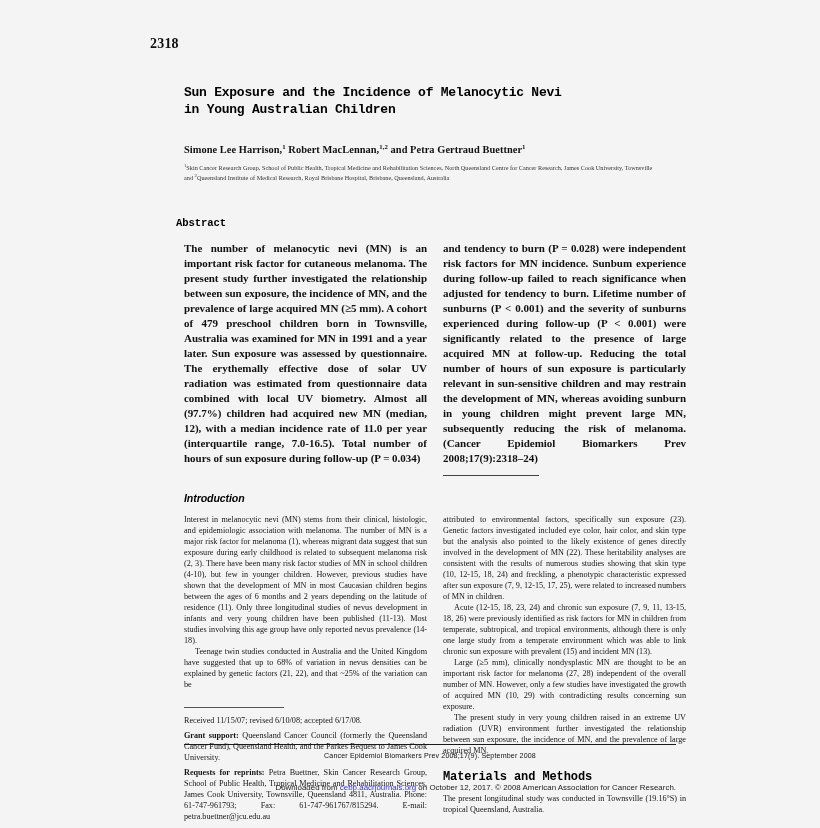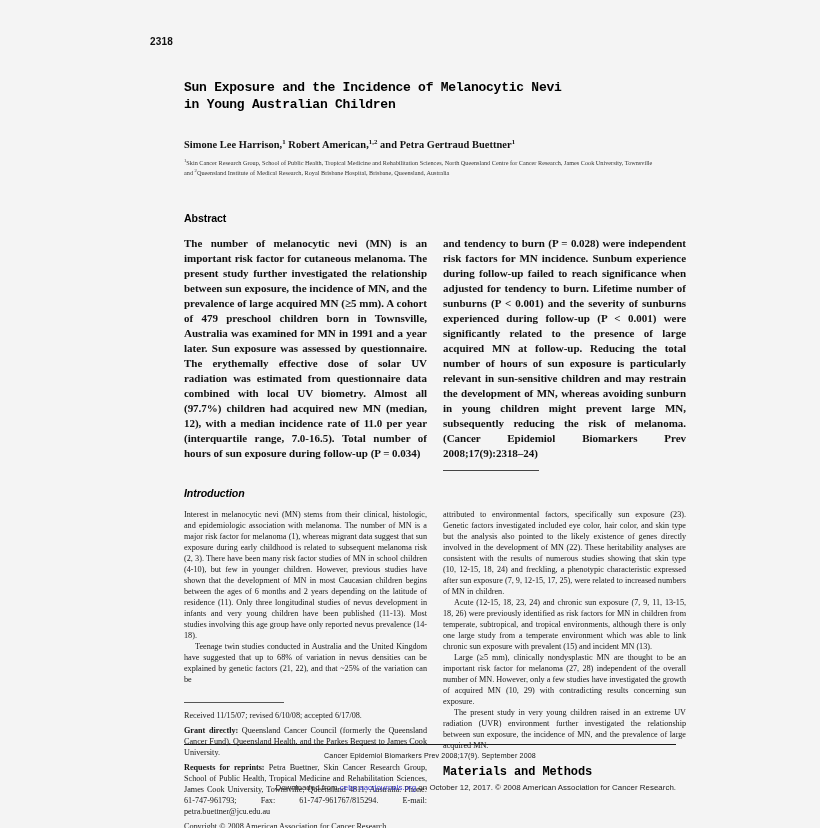--- a/index.html
+++ b/index.html
@@ -21,23 +21,23 @@
     background: #f4f4f4;
     box-sizing: border-box;
   }
   .content {
     position: absolute;
     left: 150px;
     top: 36px;
     width: 536px;
   }
   .folio {
-    font-family: Liberation Sans, sans-serif;
-    font-weight: bold;
-    font-size: 10px;
+    font-family: Liberation Serif, serif;
+    font-weight: bold;
+    font-size: 14px;
     color: #111;
     letter-spacing: 0.2px;
   }
   .title-block {
     margin-top: 32px;
     margin-left: 34px;
     width: 500px;
   }
   .article-title {
     font-family: Liberation Mono, monospace;
@@ -76,21 +76,22 @@
   }
   .section-head {
     font-family: "Liberation Sans", sans-serif;
     font-weight: bold;
     font-size: 10.6px;
     color: #000;
     letter-spacing: -0.1px;
   }
   .abstract-head {
     margin-top: 34px;
-    margin-left: 34px;
+    margin-left: 26px;
+    font-family: Liberation Mono, monospace;
   }
   .cols {
     margin-top: 12px;
     margin-left: 34px;
     display: flex;
     gap: 16px;
     width: 502px;
   }
   .col {
     width: 243px;
@@ -216,21 +217,21 @@
   <div class="content">
 
     <div class="folio">2318</div>
 
     <div class="title-block">
       <h1 class="article-title">
         <span>Sun Exposure and the Incidence of Melanocytic Nevi</span><br>
         <span>in Young Australian Children</span>
       </h1>
 
-      <div class="authors"><span>Simone Lee Harrison,</span><sup>1</sup><span> Robert American,</span><sup>1,2</sup><span> and Petra Gertraud Buettner</span><sup>1</sup></div>
+      <div class="authors"><span>Simone Lee Harrison,</span><sup>1</sup><span> Robert MacLennan,</span><sup>1,2</sup><span> and Petra Gertraud Buettner</span><sup>1</sup></div>
 
       <div class="affiliations"><sup>1</sup><span>Skin Cancer Research Group, School of Public Health, Tropical Medicine and Rehabilitation Sciences, North Queensland Centre for Cancer Research, James Cook University, Townsville and </span><sup>2</sup><span>Queensland Institute of Medical Research, Royal Brisbane Hospital, Brisbane, Queensland, Australia</span></div>
     </div>
 
     <div class="section-head abstract-head">Abstract</div>
 
     <div class="cols abstract-cols">
       <div class="col abstract-col">
         <p>The number of melanocytic nevi (MN) is an important risk factor for cutaneous melanoma. The present study further investigated the relationship between sun exposure, the incidence of MN, and the prevalence of large acquired MN (≥5 mm). A cohort of 479 preschool children born in Townsville, Australia was examined for MN in 1991 and a year later. Sun exposure was assessed by questionnaire. The erythemally effective dose of solar UV radiation was estimated from questionnaire data combined with local UV biometry. Almost all (97.7%) children had acquired new MN (median, 12), with a median incidence rate of 11.0 per year (interquartile range, 7.0-16.5). Total number of hours of sun exposure during follow-up (P = 0.034)</p>
       </div>
@@ -244,34 +245,37 @@
 
     <div class="cols intro-cols">
       <div class="col body-col left">
         <p>Interest in melanocytic nevi (MN) stems from their clinical, histologic, and epidemiologic association with melanoma. The number of MN is a major risk factor for melanoma (1), whereas migrant data suggest that sun exposure during early childhood is related to subsequent melanoma risk (2, 3). There have been many risk factor studies of MN in school children (4-10), but few in younger children. However, previous studies have shown that the development of MN in most Caucasian children begins between the ages of 6 months and 2 years depending on the latitude of residence (11). Only three longitudinal studies of nevus development in infants and very young children have been published (11-13). Most studies involving this age group have only reported nevus prevalence (14-18).</p>
         <p class="indent">Teenage twin studies conducted in Australia and the United Kingdom have suggested that up to 68% of variation in nevus densities can be explained by genetic factors (21, 22), and that ~25% of the variation can be</p>
 
         <hr class="footnote-rule">
 
         <div class="footnotes">
           <p>Received 11/15/07; revised 6/10/08; accepted 6/17/08.</p>
-          <p><b>Grant directly:</b><span> Queensland Cancer Council (formerly the Queensland Cancer Fund), Queensland Health, and the Parkes Bequest to James Cook University.</span></p>
+          <p><b>Grant support:</b><span> Queensland Cancer Council (formerly the Queensland Cancer Fund), Queensland Health, and the Parkes Bequest to James Cook University.</span></p>
           <p><b>Requests for reprints:</b><span> Petra Buettner, Skin Cancer Research Group, School of Public Health, Tropical Medicine and Rehabilitation Sciences, James Cook University, Townsville, Queensland 4811, Australia. Phone: 61-747-961793; Fax: 61-747-961767/815294. E-mail: petra.buettner@jcu.edu.au</span></p>
           <p>Copyright © 2008 American Association for Cancer Research.</p>
           <p>doi:10.1158/1055-9965.EPI-07-2801</p>
         </div>
       </div>
 
       <div class="col body-col right">
         <p>attributed to environmental factors, specifically sun exposure (23). Genetic factors investigated included eye color, hair color, and skin type but the analysis also pointed to the likely existence of genes directly involved in the development of MN (22). These heritability analyses are consistent with the results of numerous studies showing that skin type (10, 12-15, 18, 24) and freckling, a phenotypic characteristic expressed after sun exposure (7, 9, 12-15, 17, 25), were related to increased numbers of MN in children.</p>
         <p class="indent">Acute (12-15, 18, 23, 24) and chronic sun exposure (7, 9, 11, 13-15, 18, 26) were previously identified as risk factors for MN in children from temperate, subtropical, and tropical environments, although there is only one large study from a temperate environment which was able to link chronic sun exposure with prevalent (15) and incident MN (13).</p>
         <p class="indent">Large (≥5 mm), clinically nondysplastic MN are thought to be an important risk factor for melanoma (27, 28) independent of the overall number of MN. However, only a few studies have investigated the growth of acquired MN (10, 29) with contradicting results concerning sun exposure.</p>
         <p class="indent">The present study in very young children raised in an extreme UV radiation (UVR) environment further investigated the relationship between sun exposure, the incidence of MN, and the prevalence of large acquired MN.</p>
 
         <div class="methods-head">Materials and Methods</div>
+        <div class="methods-body">
+          <p>The present longitudinal study was conducted in Townsville (19.16°S) in tropical Queensland, Australia.</p>
+        </div>
       </div>
     </div>
 
   </div>
 
   <div class="footer">
     <hr class="footer-rule">
     <div class="journal-line">Cancer Epidemiol Biomarkers Prev 2008;17(9). September 2008</div>
     <div class="download-line"><span>Downloaded from </span><span class="link" style="color: rgb(51, 51, 204);">cebp.aacrjournals.org</span><span> on October 12, 2017. © 2008 American Association for Cancer Research.</span></div>
   </div>

